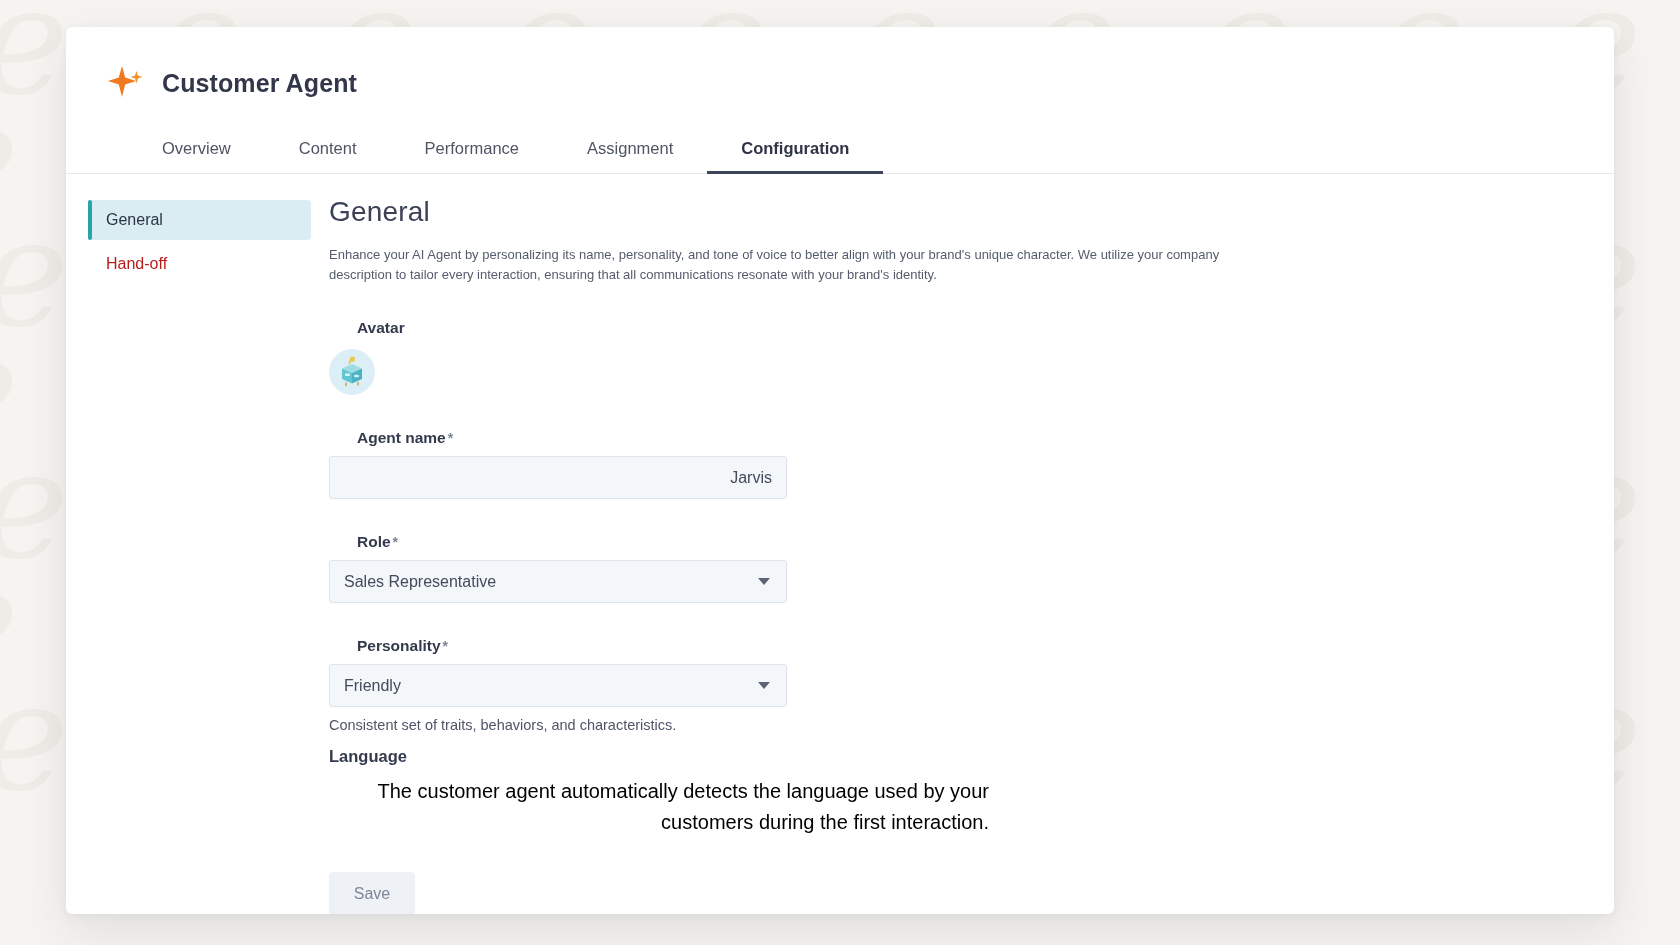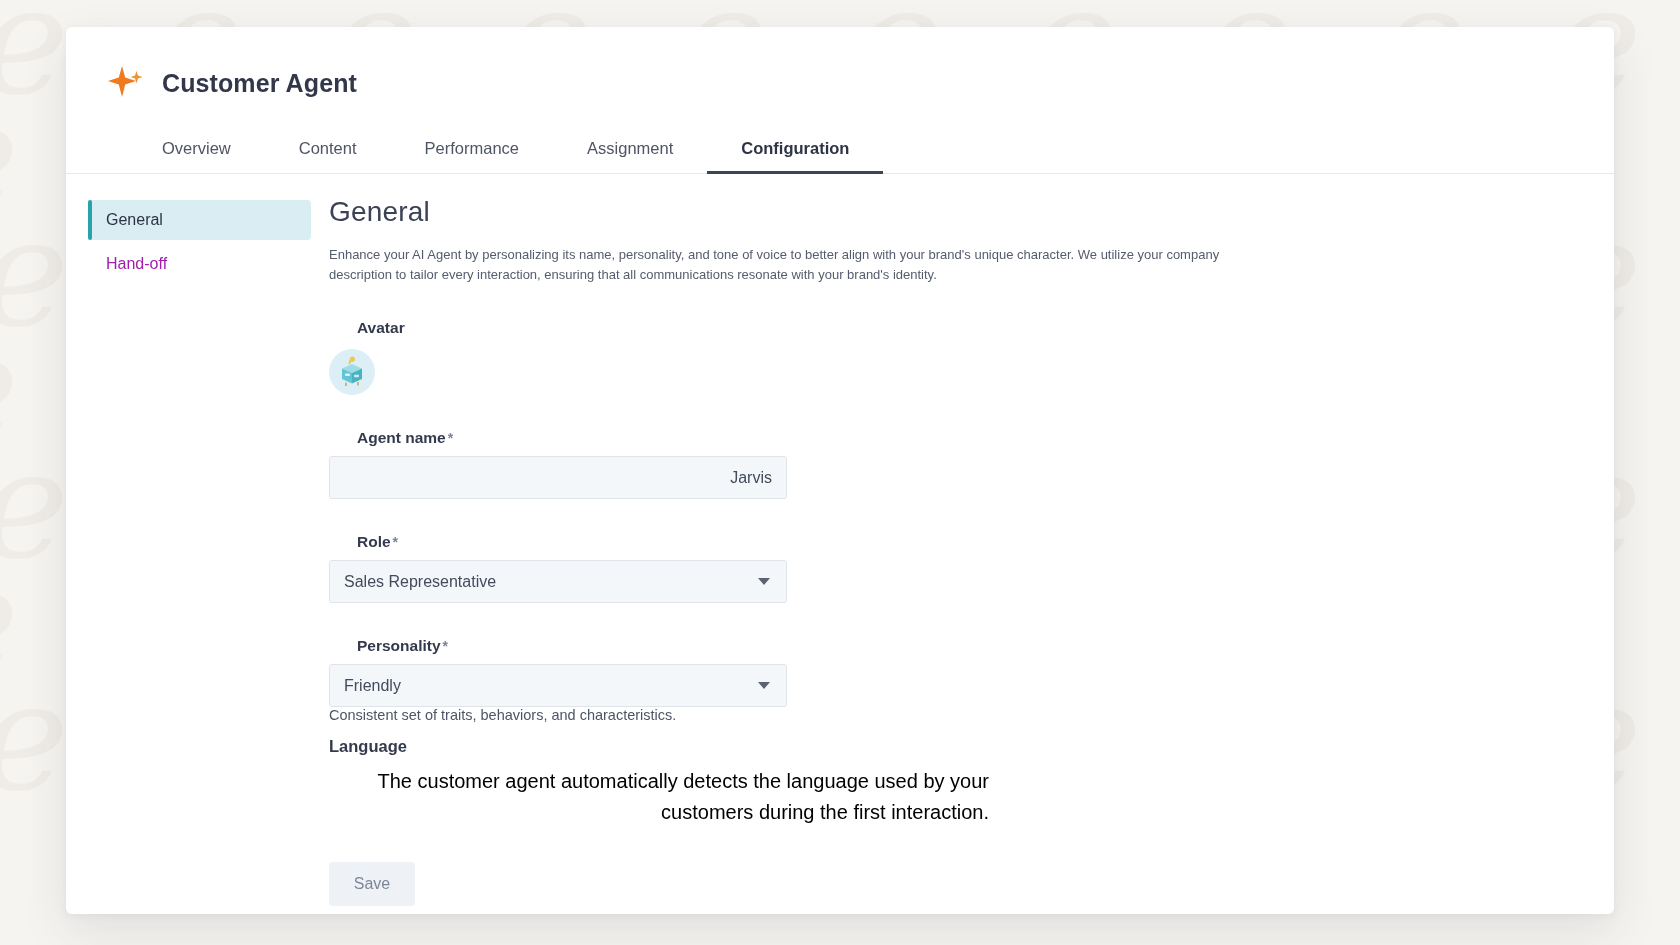--- a/index.html
+++ b/index.html
@@ -105,21 +105,21 @@
   .side-nav {
     width: 245px;
     flex: 0 0 245px;
     padding-left: 22px;
     padding-top: 4px;
   }
   .side-item {
     position: relative;
     padding: 11px 14px 11px 18px;
     font-size: 16px;
-    color: #a21caf;
+    color: #b91c1c;
     border-radius: 4px;
     cursor: pointer;
     margin-bottom: 4px;
   }
   .side-item.active {
     background: #d9edf2;
     color: #2d3347;
   }
   .side-item.active::before {
     content: "";
@@ -200,20 +200,21 @@
     cursor: pointer;
   }
   .caret {
     width: 0; height: 0;
     border-left: 6px solid transparent;
     border-right: 6px solid transparent;
     border-top: 7px solid #5c6474;
     margin-right: 2px;
   }
   .help-text {
+    margin-top: 10px;
     font-size: 14.5px;
     color: #4d5566;
   }
 
   .section-block { margin-top: 14px; }
   .section-heading {
     font-size: 16.5px;
     font-weight: bold;
     color: #343a4d;
     margin-bottom: 10px;

